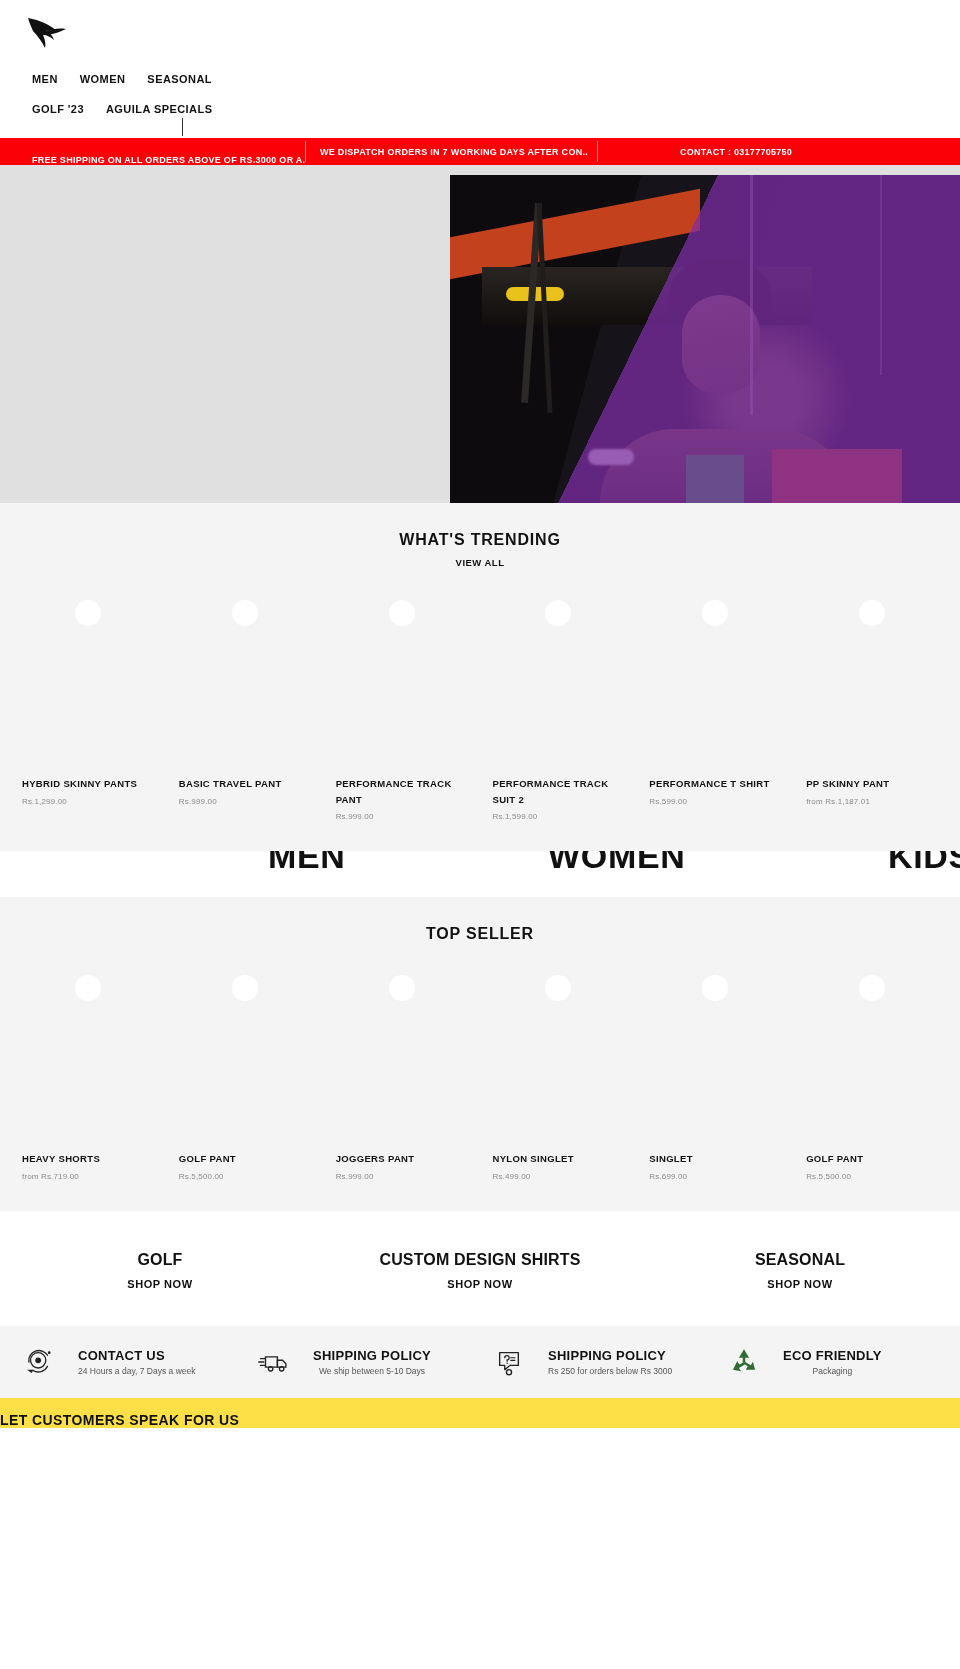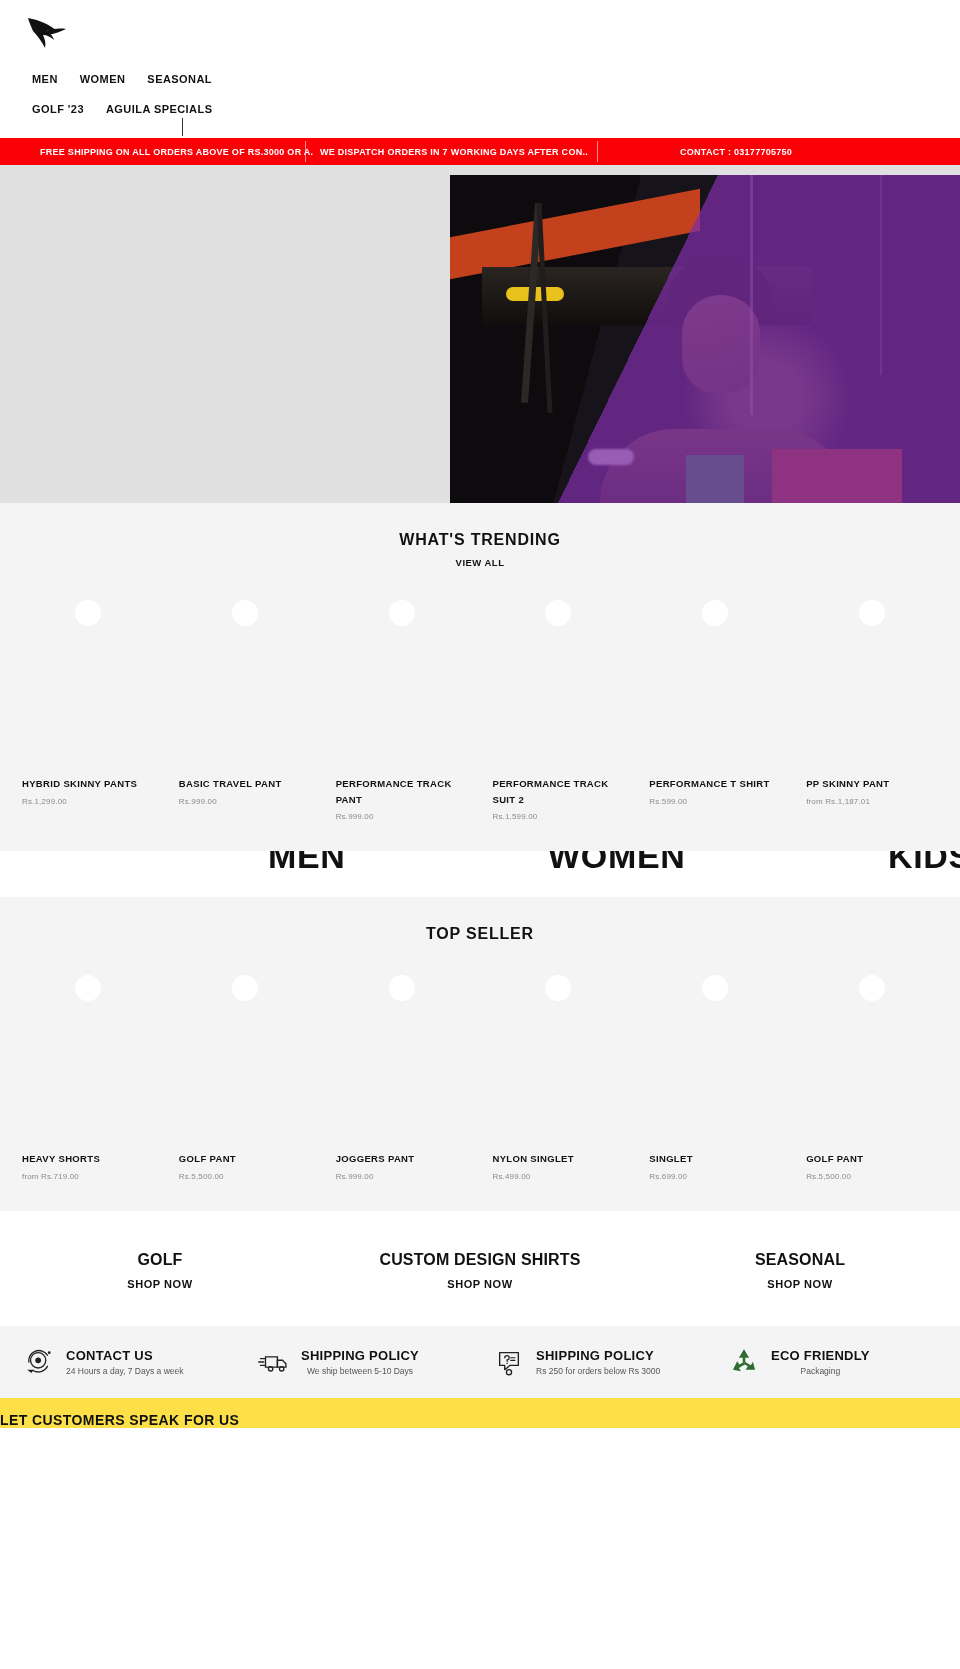--- a/index.html
+++ b/index.html
@@ -52,21 +52,21 @@
   .ann-item {
     font-size: 9px;
     font-weight: bold;
     letter-spacing: .03em;
     white-space: nowrap;
     text-align: center;
     position: absolute;
     top: 50%;
     transform: translateY(-50%);
   }
-  .ann-1 { left: 40px; }
+  .ann-1 { left: 32px; margin-top: 8px; }
   .ann-2 { left: 320px; }
   .ann-3 { left: 680px; }
   .ann-div { position: absolute; top: 3px; width: 1px; height: 21px; background: rgba(255,255,255,.55); }
   .ann-div-1 { left: 305px; }
   .ann-div-2 { left: 597px; }
 
   
   .hero {
     position: relative;
     height: 338px;
@@ -249,21 +249,21 @@
   }
 
   
   .services {
     background: #f4f4f4;
     display: flex;
     align-items: center;
     height: 72px;
     padding: 0 10px;
   }
-  .service { flex: 1 1 0; display: flex; align-items: center; gap: 10px; padding-left: 12px; }
+  .service { flex: 1 1 0; display: flex; align-items: center; gap: 22px; padding-left: 12px; }
   .service-icon { width: 34px; height: 34px; flex: 0 0 34px; }
   .service-text { }
   .service-title {
     font-size: 13px;
     font-weight: bold;
     letter-spacing: .02em;
     color: #111;
     white-space: nowrap;
   }
   .service-sub {

